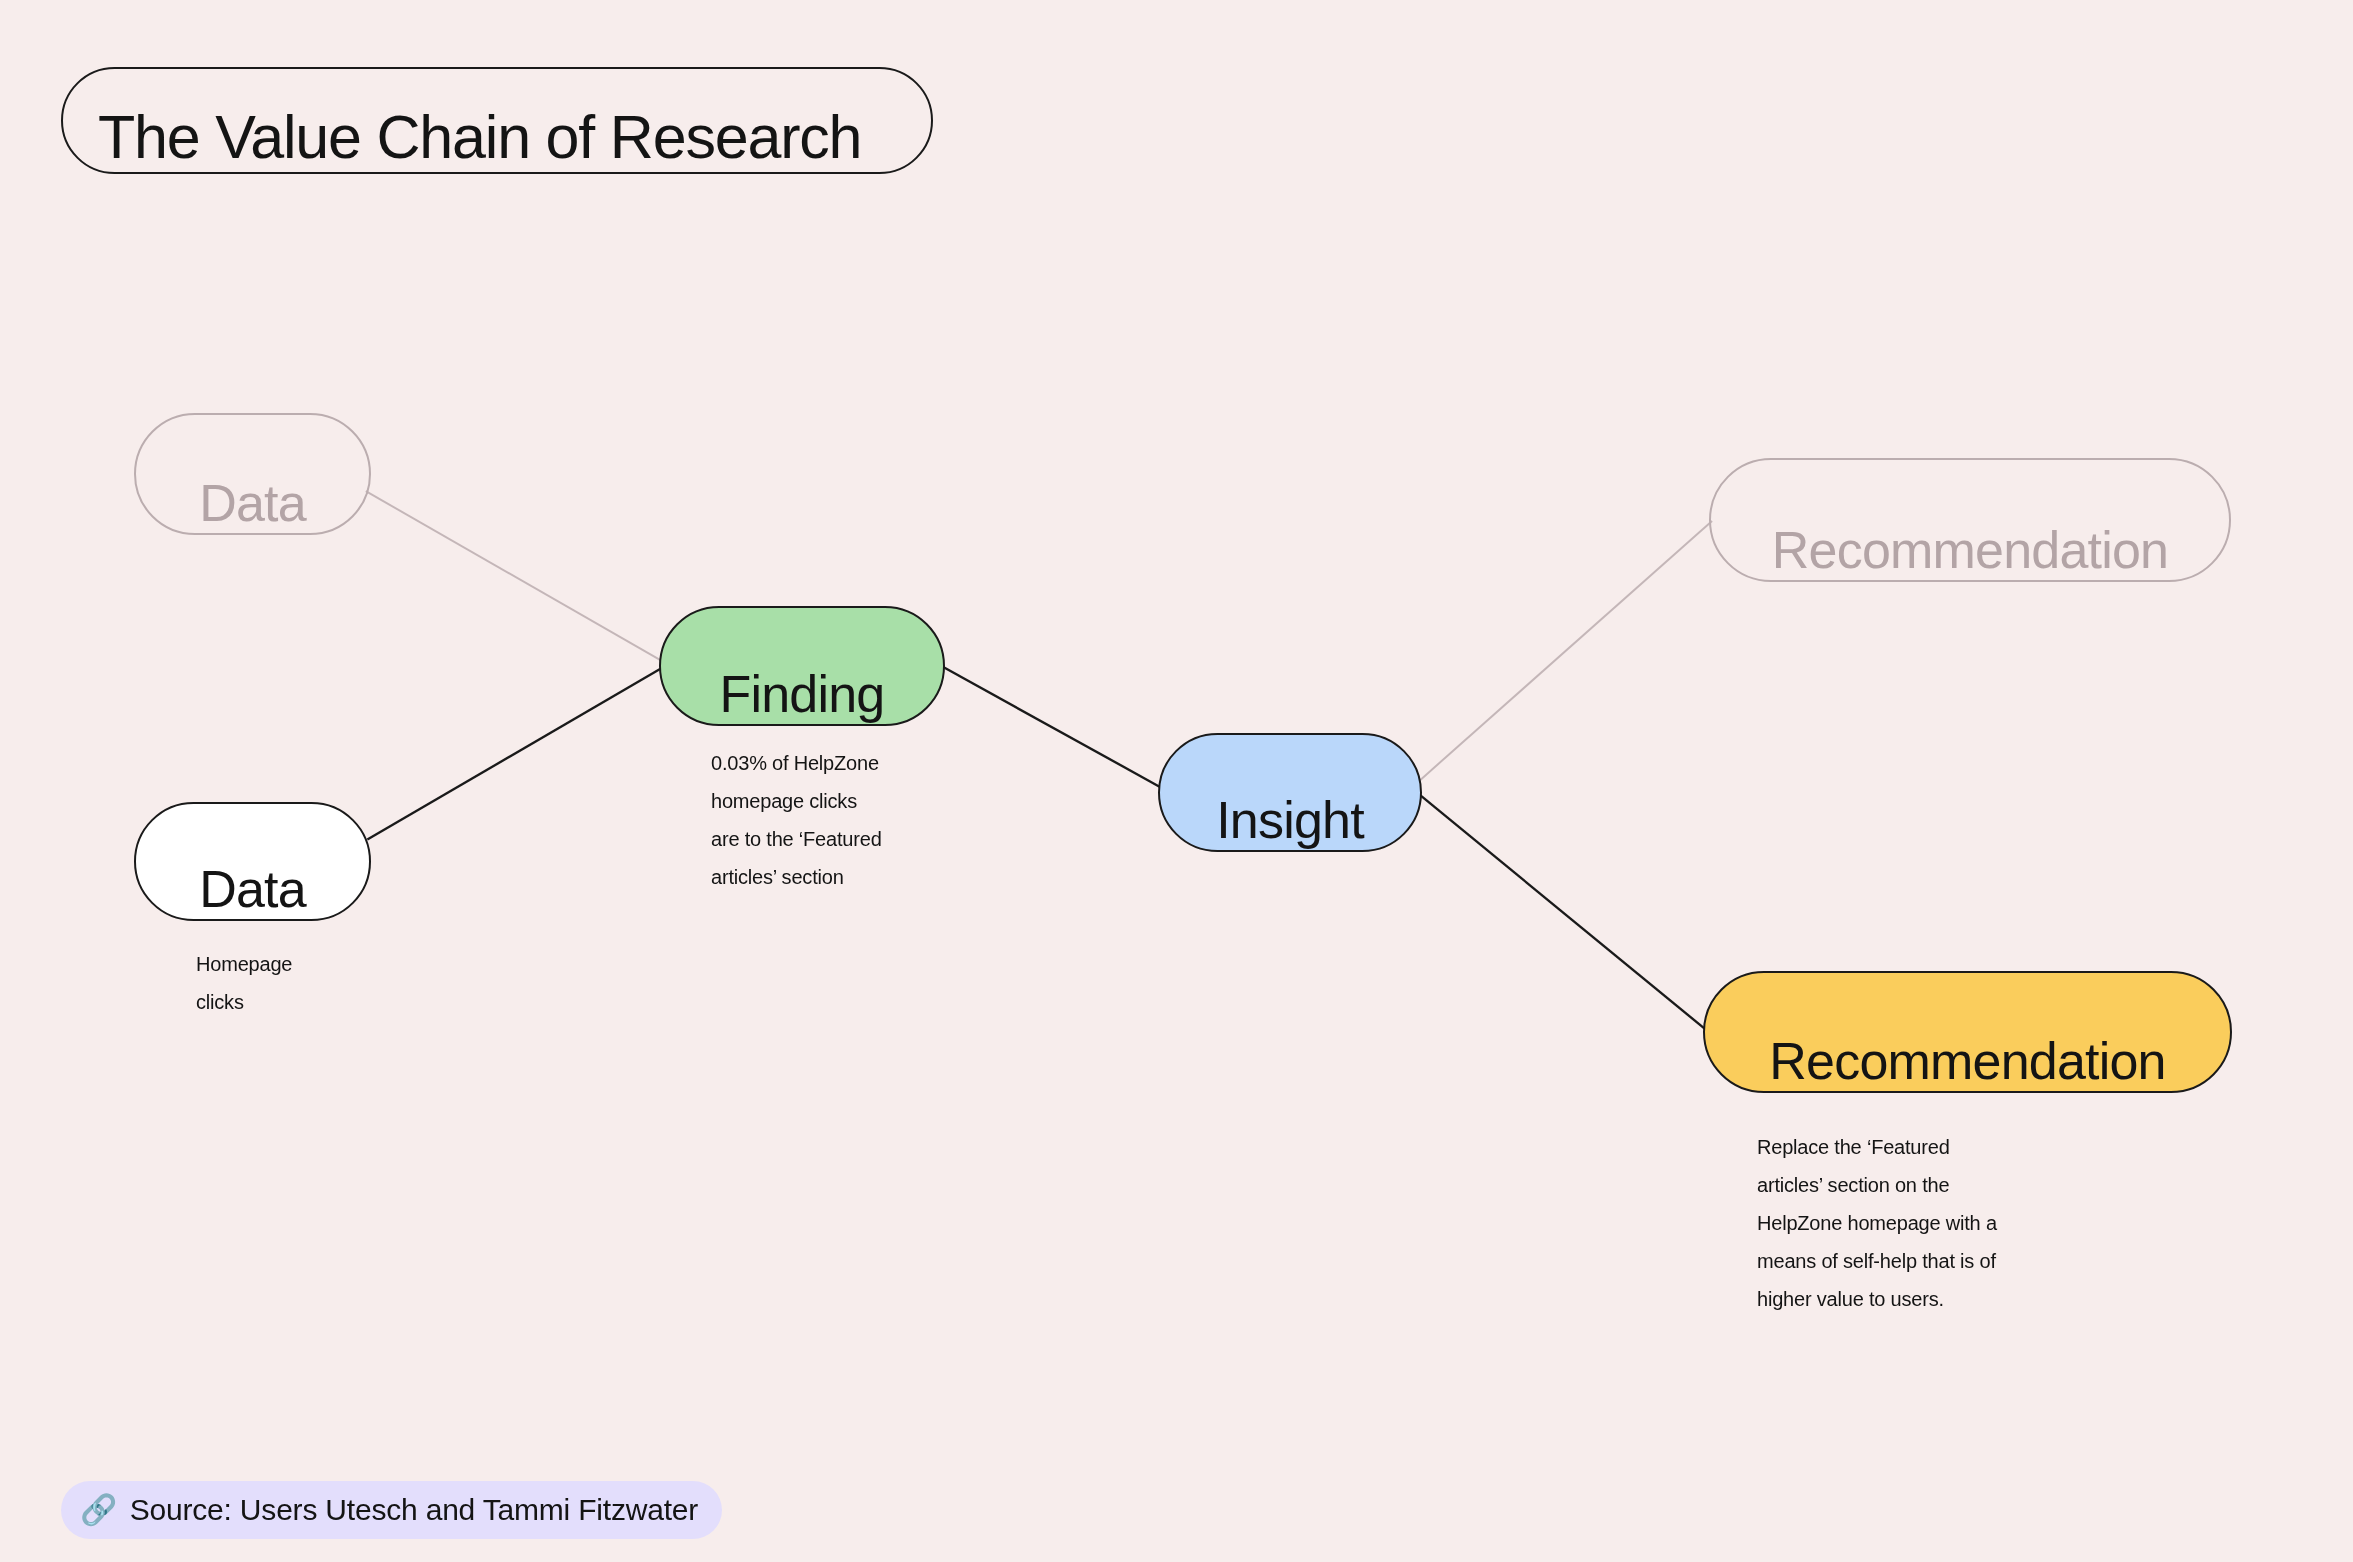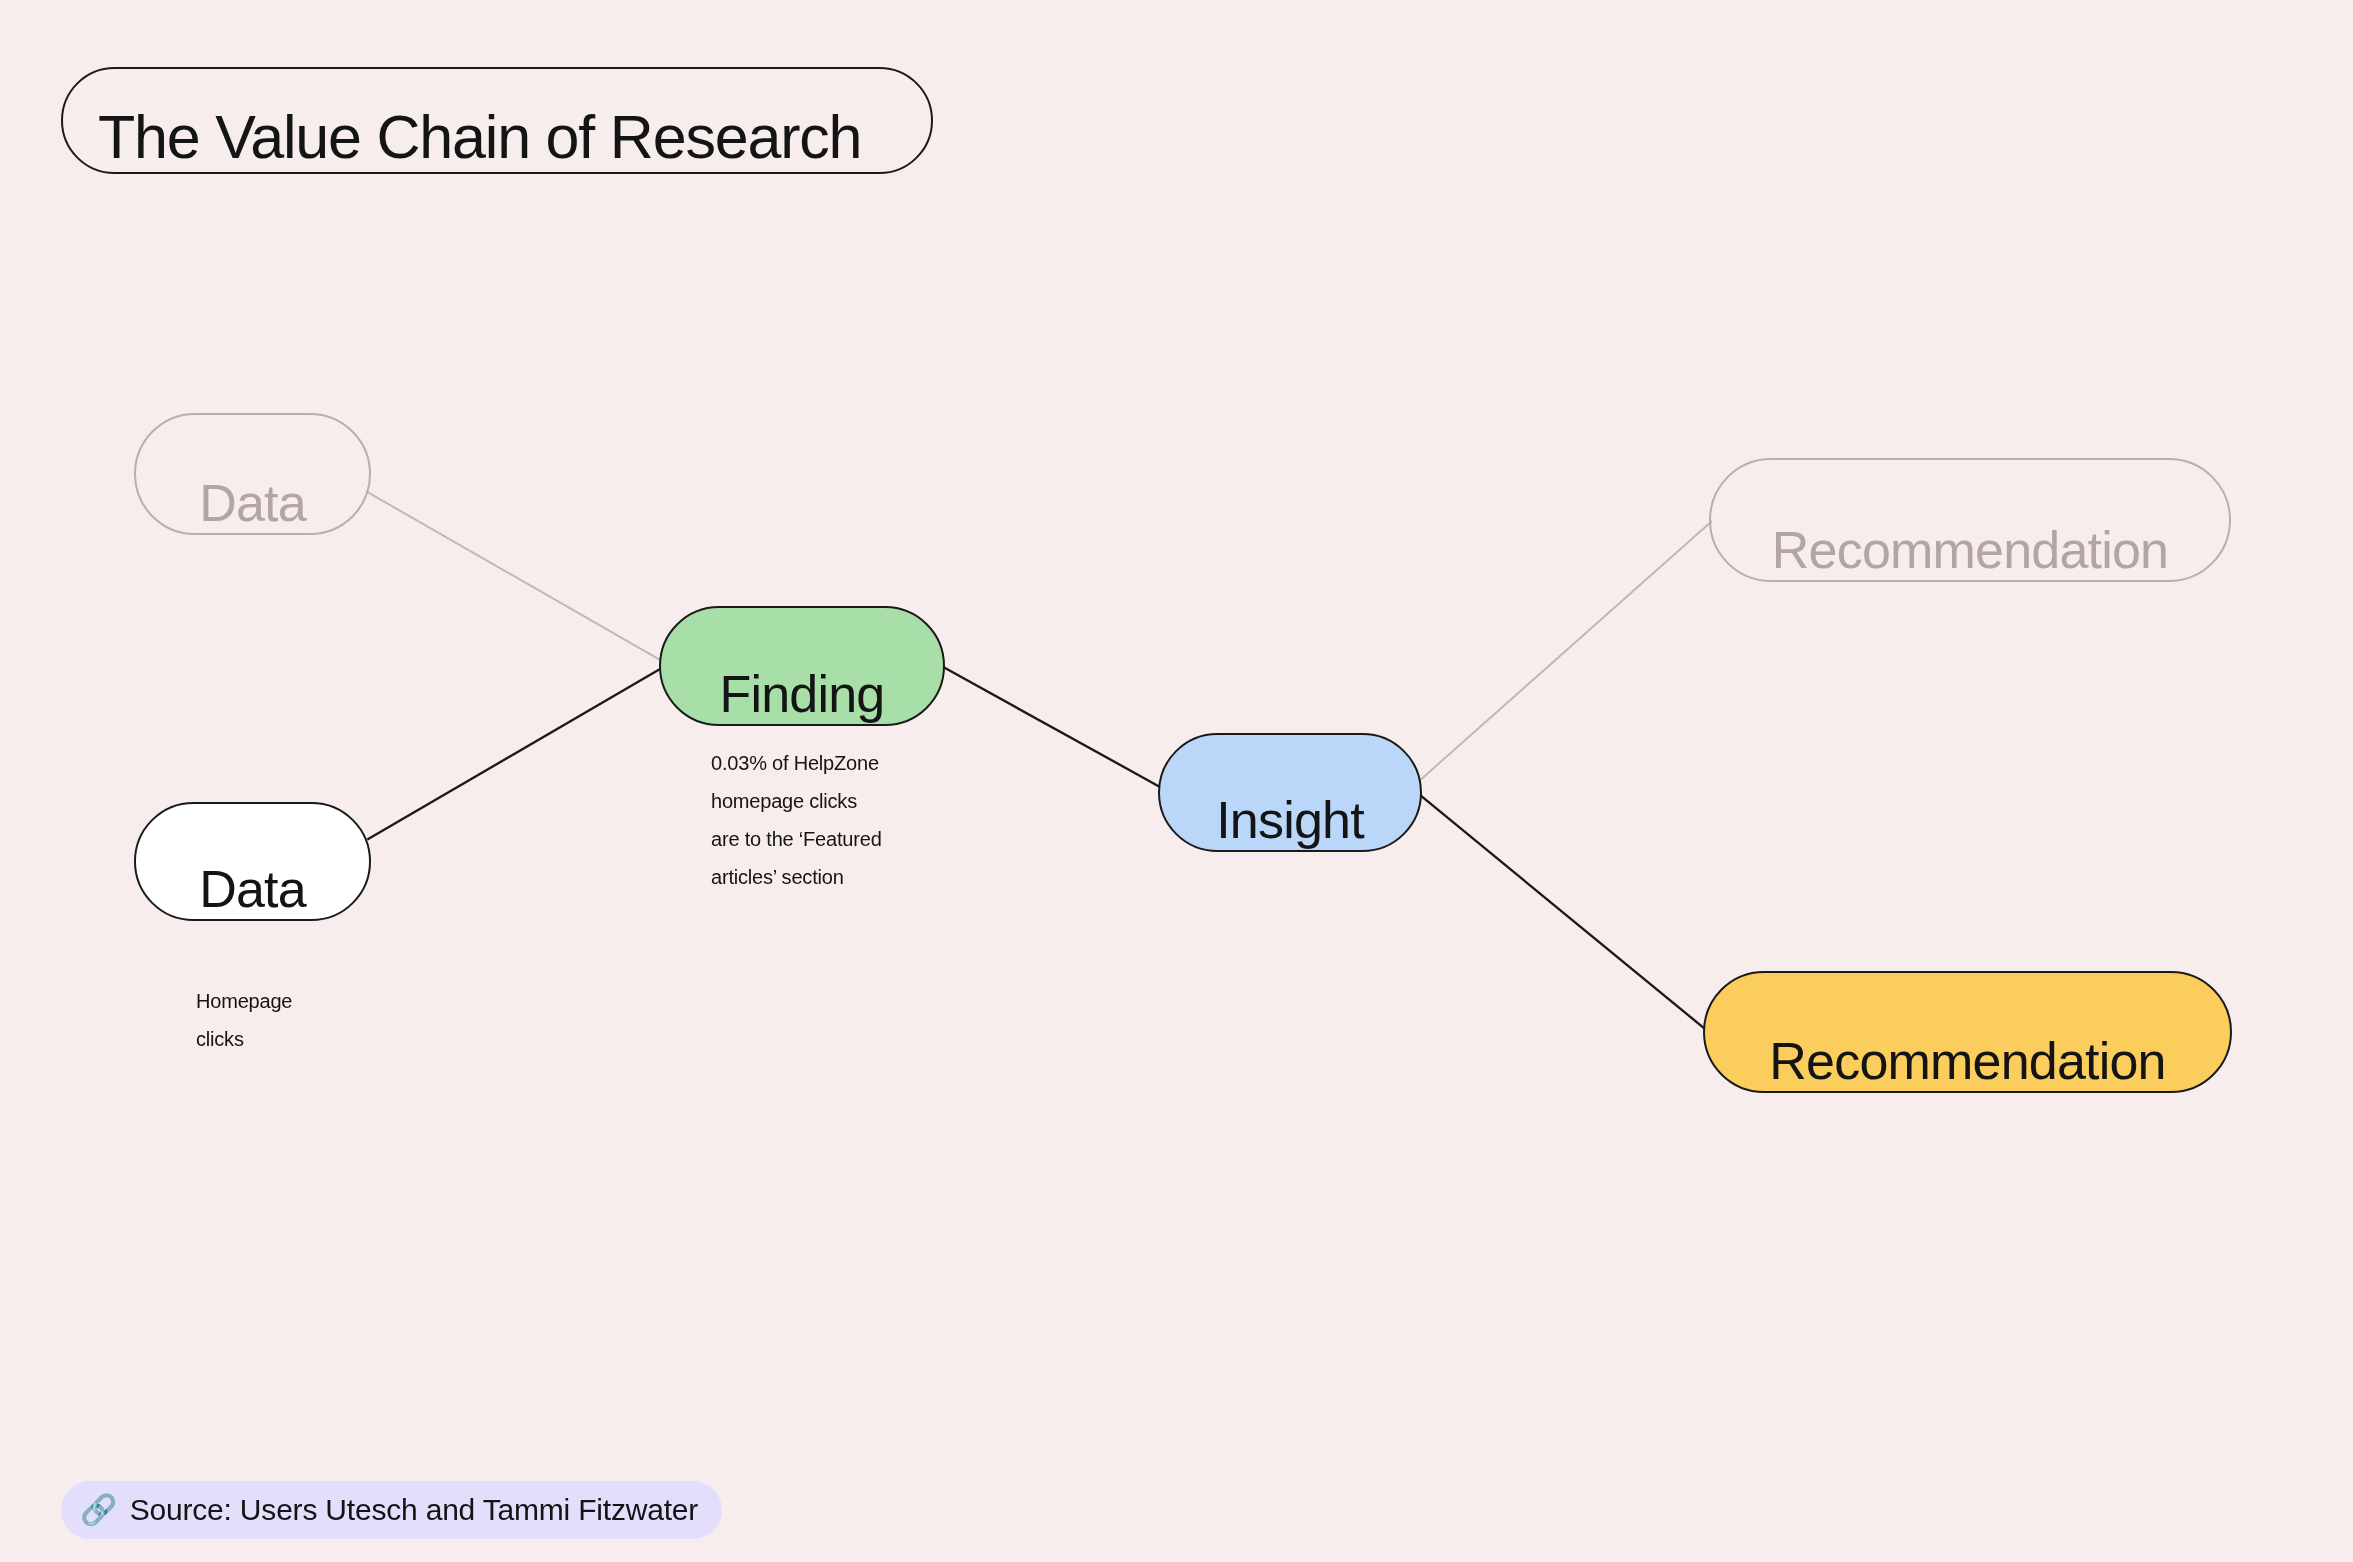--- a/index.html
+++ b/index.html
@@ -30,21 +30,21 @@
   .ghost-data-pill{left:134px;top:413px;width:237px;height:122px;}
   .data-pill{left:134px;top:802px;width:237px;height:119px;background:var(--white);}
   .finding-pill{left:659px;top:606px;width:286px;height:120px;background:var(--green);}
   .insight-pill{left:1158px;top:733px;width:264px;height:119px;background:var(--blue);}
   .ghost-rec-pill{left:1709px;top:458px;width:522px;height:124px;}
   .rec-pill{left:1703px;top:971px;width:529px;height:122px;background:var(--yellow);}
   .caption{
     position:absolute;font-size:20px;line-height:38px;letter-spacing:-0.2px;
     color:var(--ink);white-space:pre-line;
   }
-  .caption-data{left:196px;top:982px;width:235px;}
+  .caption-data{left:196px;top:945px;width:235px;}
   .caption-finding{left:711px;top:744px;width:330px;}
   .caption-insight{left:1207px;top:897px;width:408px;}
   .caption-rec{left:1757px;top:1128px;width:455px;}
   .source-pill{
     position:absolute;left:61px;top:1481px;height:58px;
     display:inline-flex;align-items:center;gap:12.6px;
     background:var(--lavender);border-radius:29px;padding:0 23.5px 0 19px;
     font-size:30px;letter-spacing:-0.2px;color:var(--ink);white-space:nowrap;
   }
   .source-icon{font-size:30px;line-height:1;}
@@ -88,20 +88,25 @@
     <span>Insight</span>
   </div>
 
   <div class="pill ghost ghost-rec-pill">
     <span>Recommendation</span>
   </div>
 
   <div class="pill rec-pill">
     <span>Recommendation</span>
   </div>
+  <div class="caption caption-rec">Replace the ‘Featured
+articles’ section on the
+HelpZone homepage with a
+means of self-help that is of
+higher value to users.</div>
 
   <div class="source-pill">
     <span class="source-icon">🔗</span>
     <span>Source: Users Utesch and Tammi Fitzwater</span>
   </div>
 
 </div>
 
 
 </body></html>

